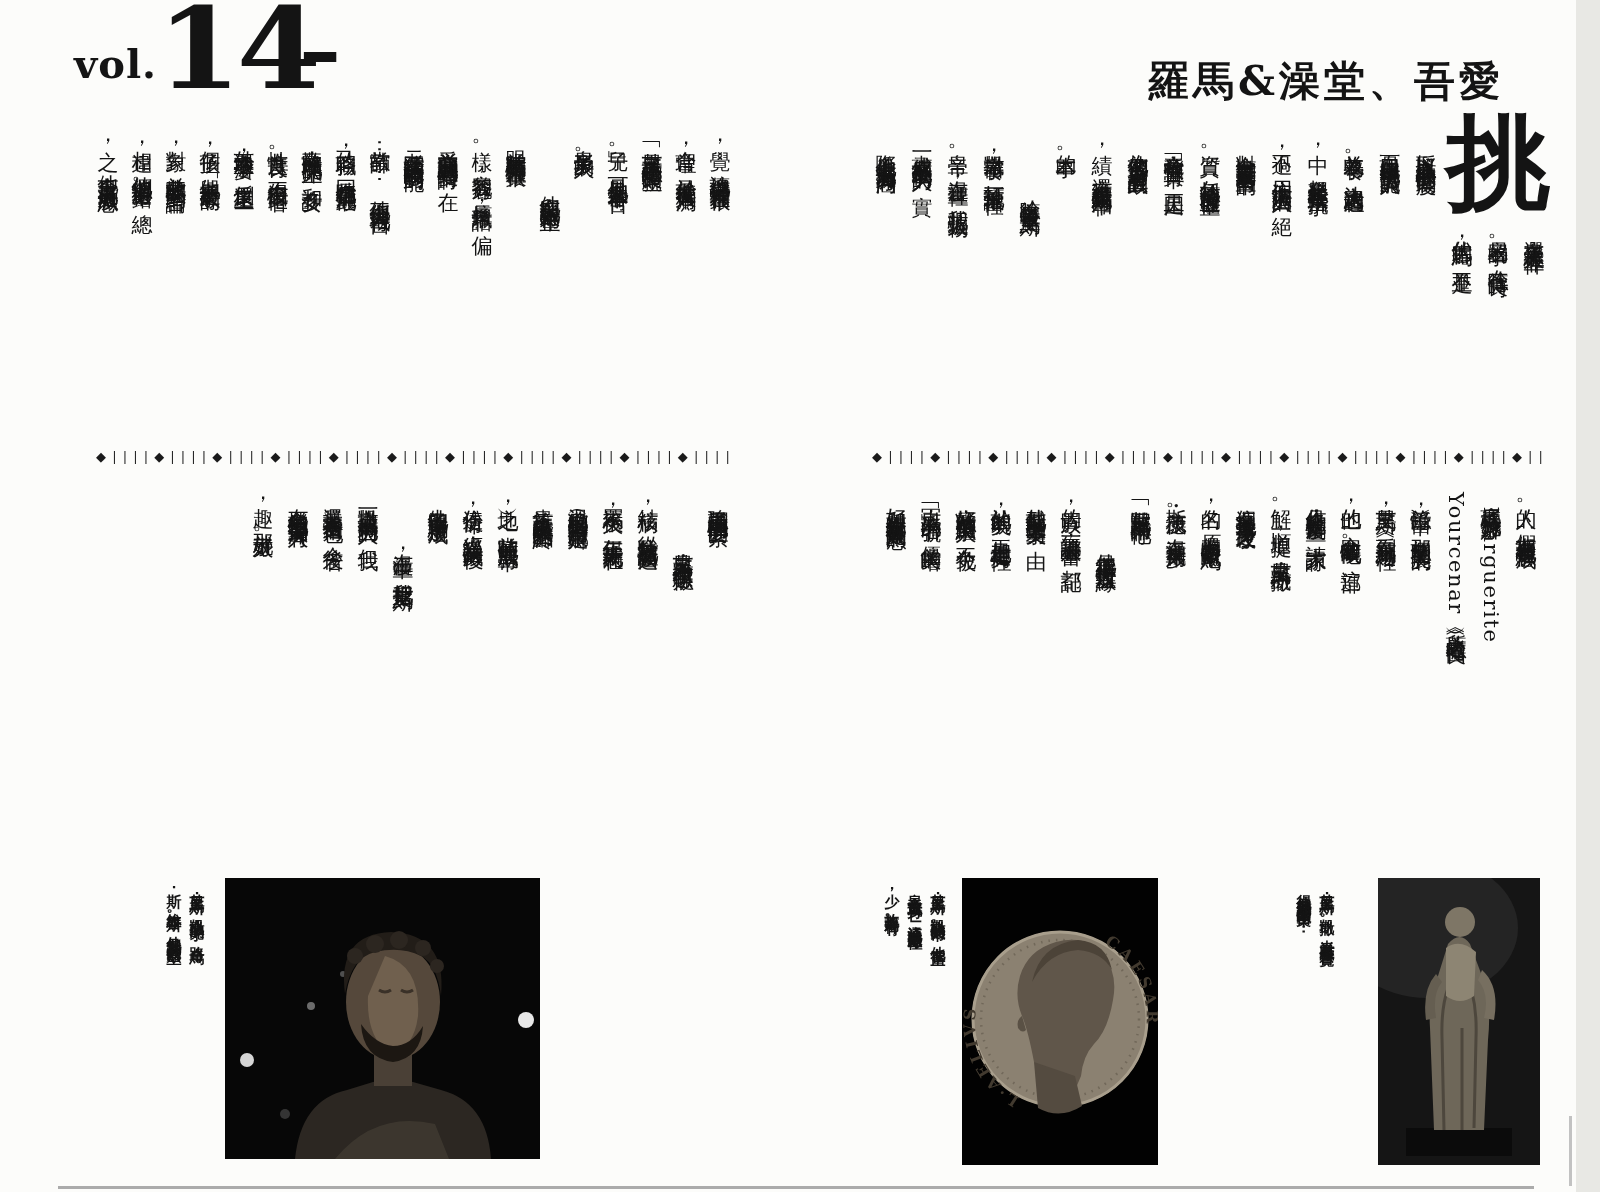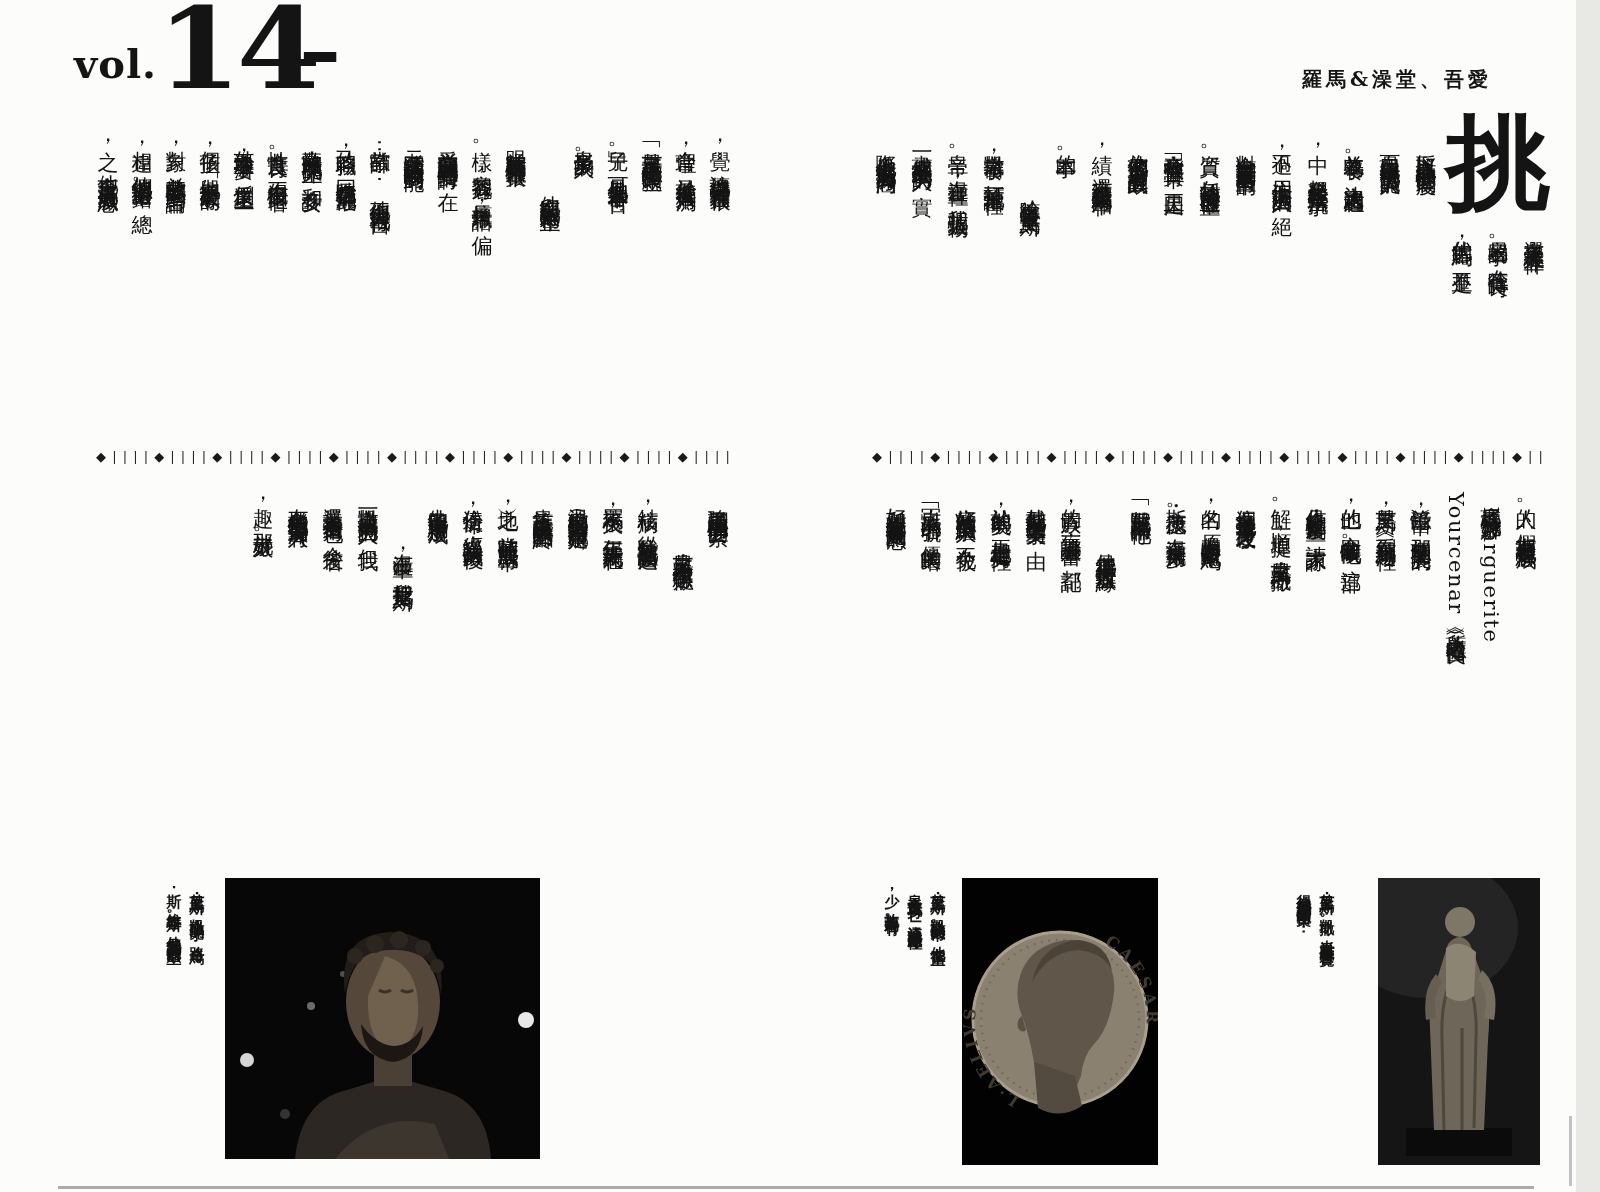--- a/index.html
+++ b/index.html
@@ -8,21 +8,21 @@
 
   
   #logo{position:absolute;left:74px;top:4px;white-space:nowrap;}
   #logo-vol{font-size:40px;font-weight:bold;letter-spacing:1px;vertical-align:10px;}
   #logo-num{font-size:112px;font-weight:900;letter-spacing:-4px;line-height:.8;
             transform:scaleX(1.08);display:inline-block;transform-origin:left bottom;}
   #logo-num::after{content:"";display:inline-block;width:30px;height:10px;background:#141414;
             margin-left:-12px;vertical-align:26px;}
 
   
-  #title{position:absolute;right:72px;top:54px;margin:12px;font-size:20px;font-weight:bold;
+  #title{position:absolute;right:72px;top:54px;margin:0;font-size:41px;font-weight:bold;
          letter-spacing:4px;}
 
   
   .vblock{position:absolute;height:330px;}
   .cols{display:flex;flex-direction:row-reverse;justify-content:flex-start;height:100%;}
   .vcol{writing-mode:vertical-rl;text-orientation:mixed;font-size:21px;line-height:21px;
         letter-spacing:1.6px;white-space:nowrap;}
   #rp-upper{left:872px;top:124px;width:672px;}
   #rp-upper .cols{gap:15px;}
   #rp-upper .vcol{padding-top:14px;}

